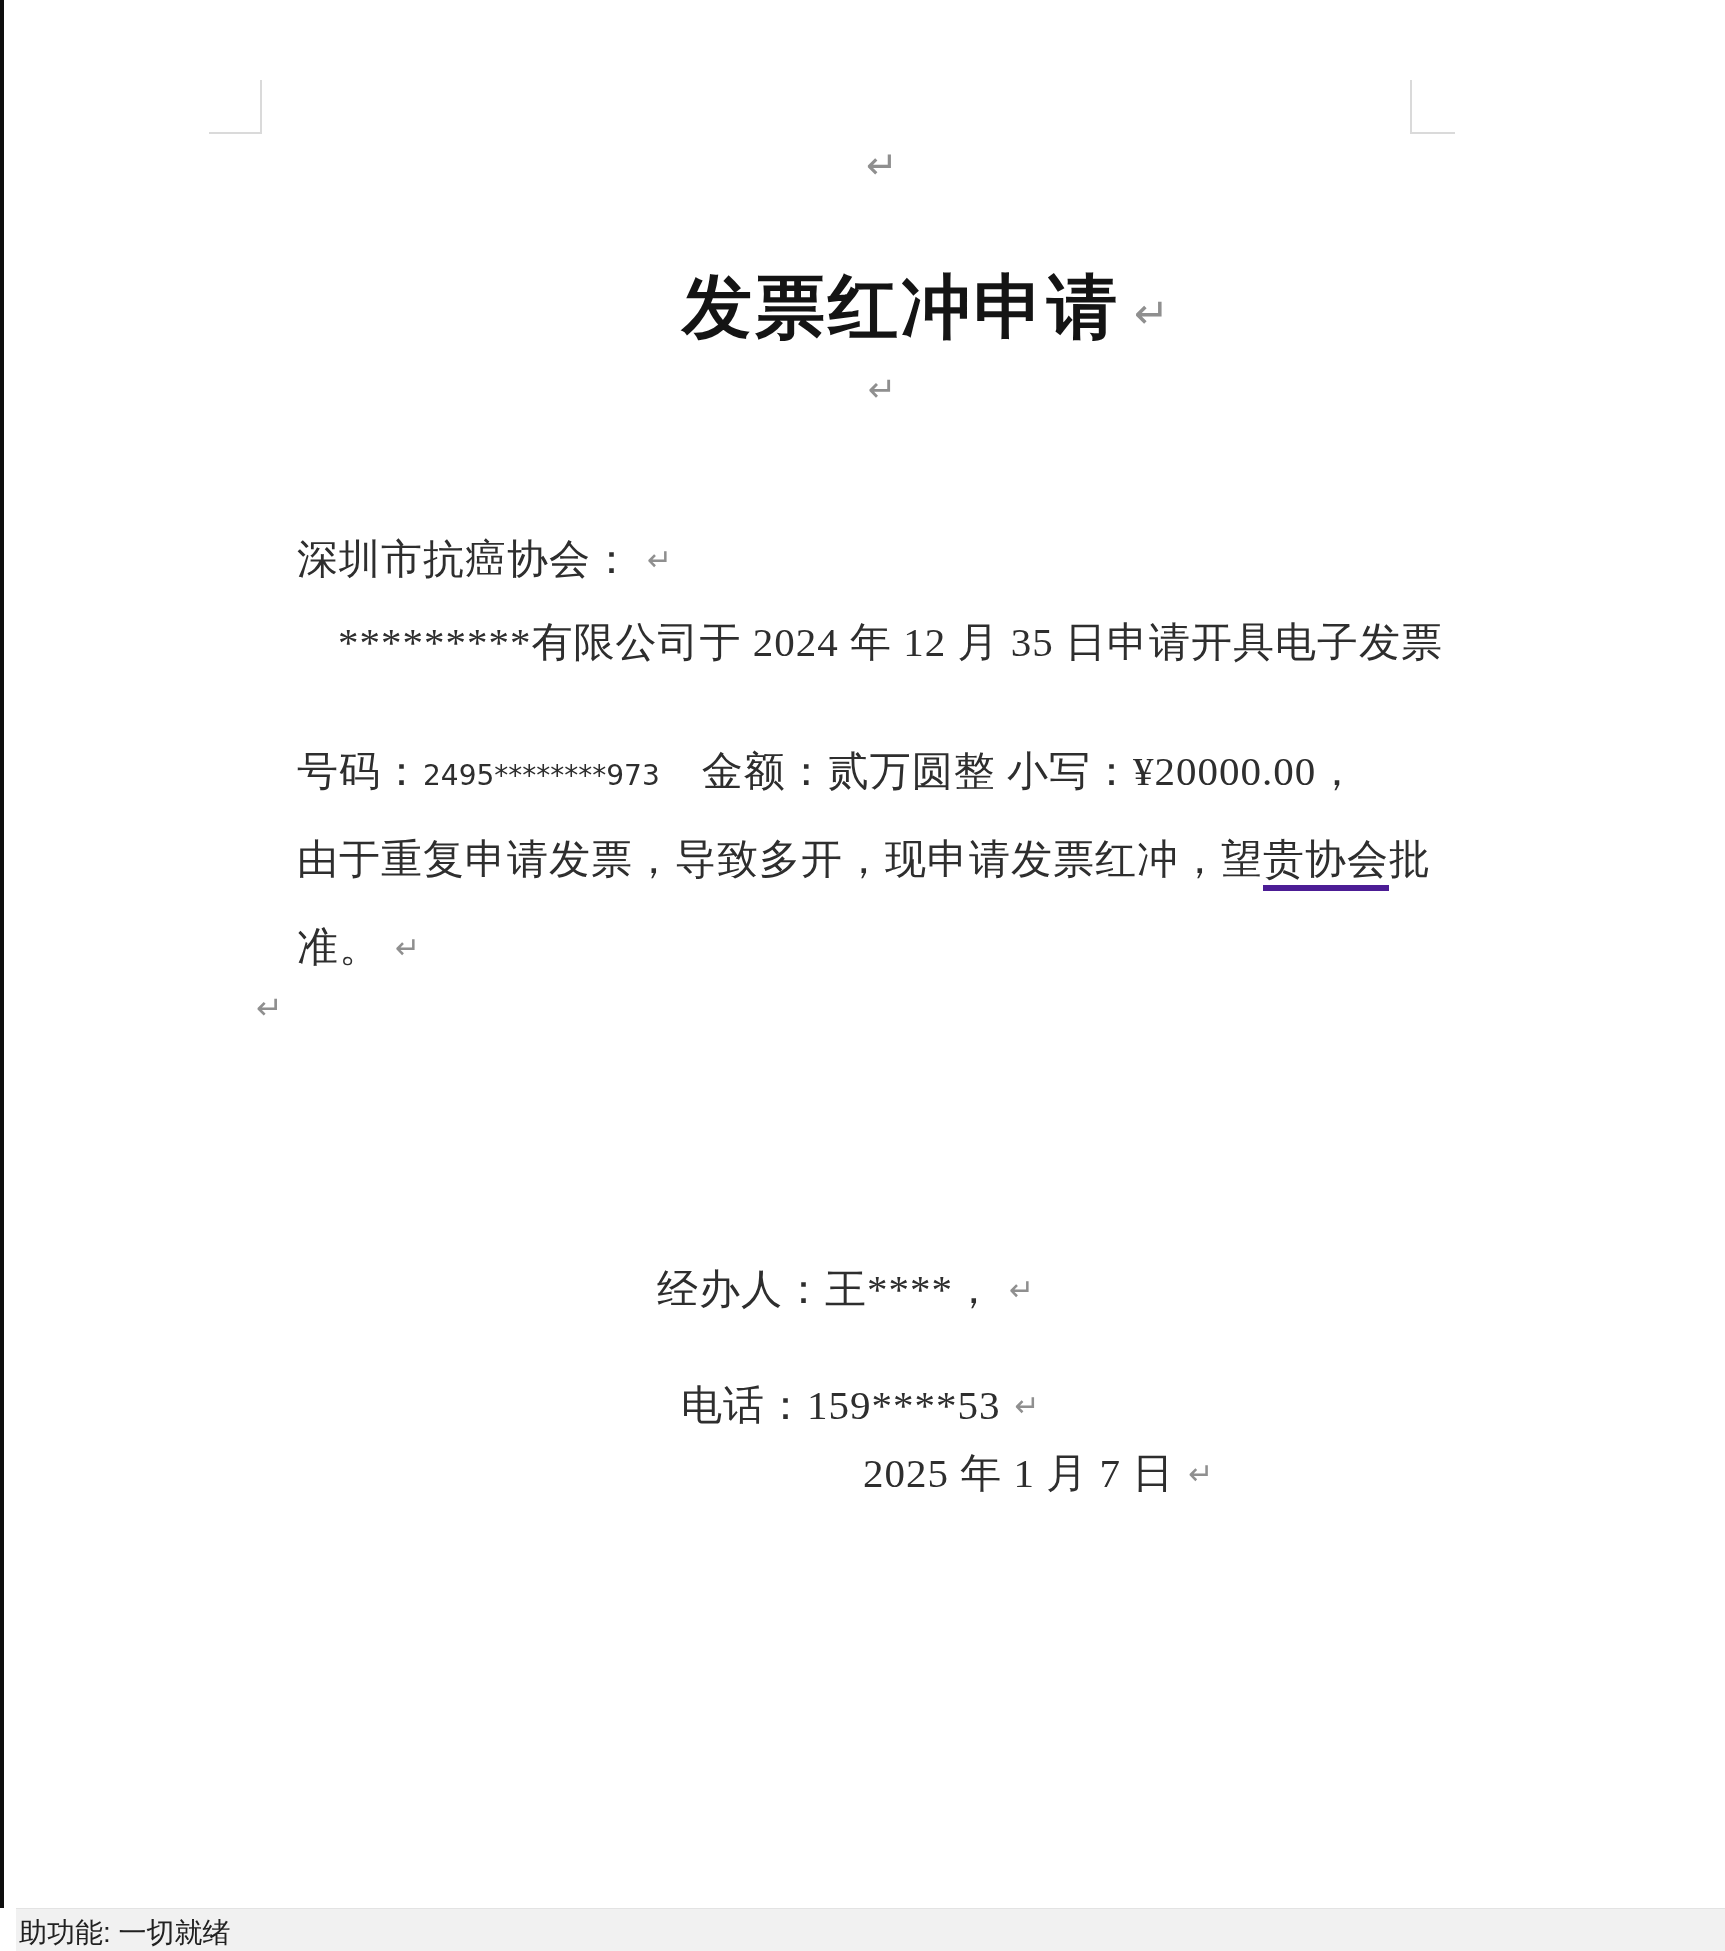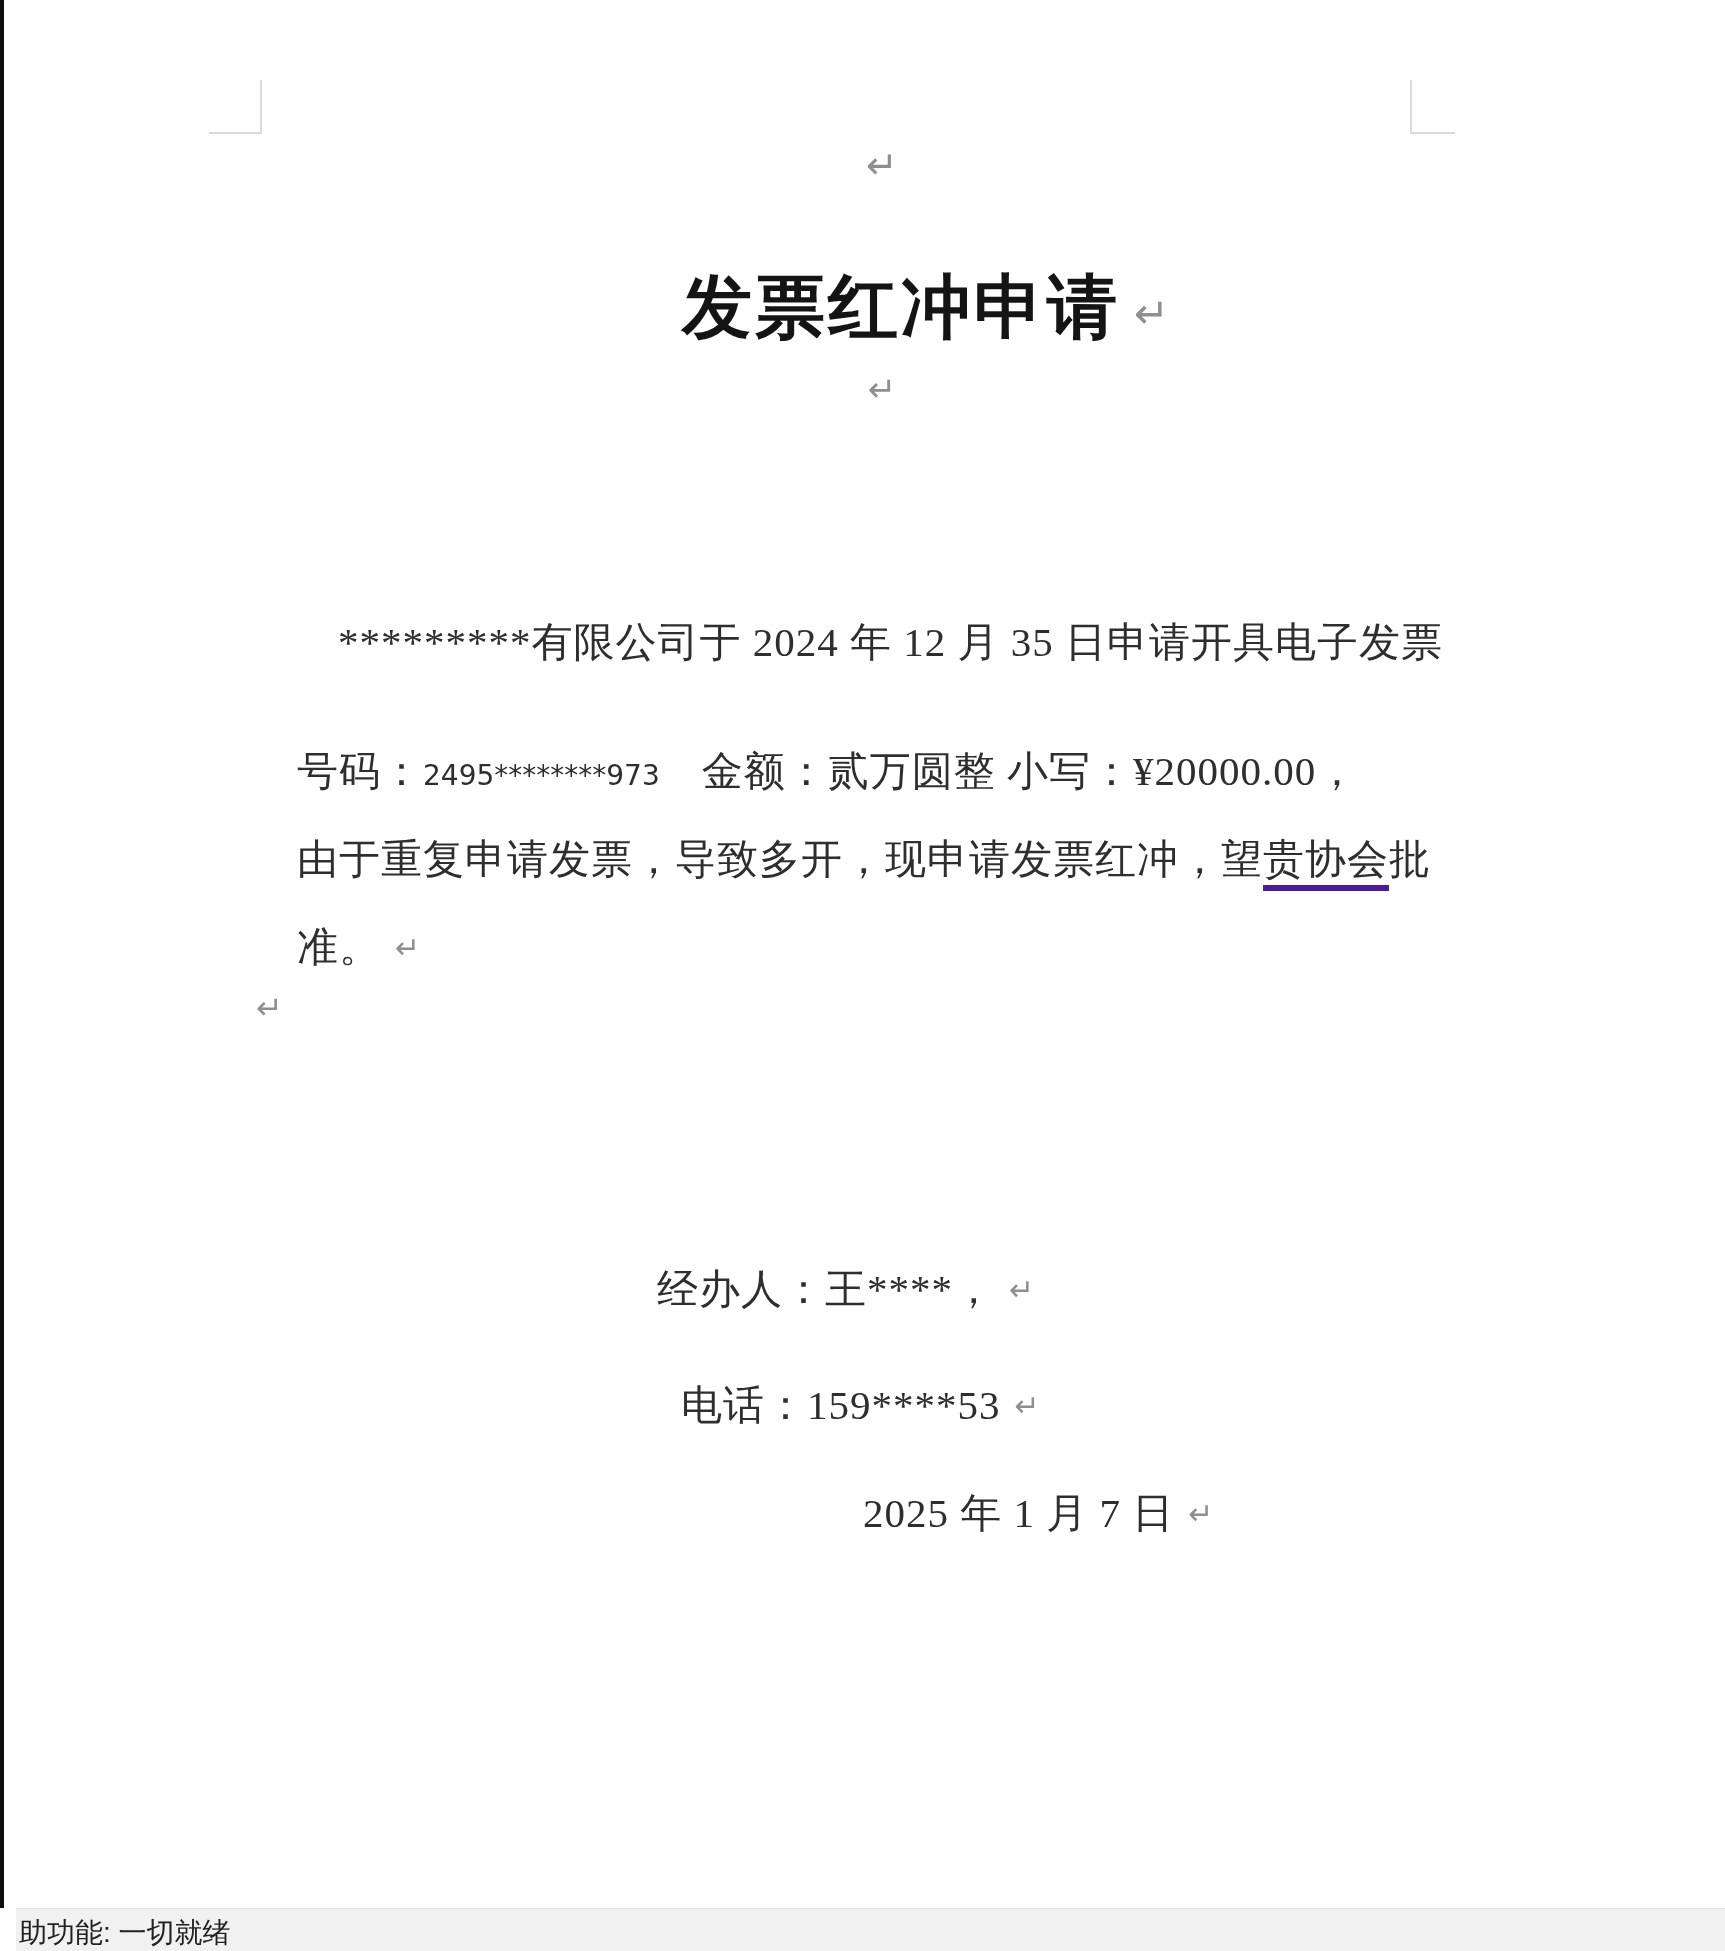--- a/index.html
+++ b/index.html
@@ -34,20 +34,23 @@
   <div class="corner" style="left:1410px;top:132px;width:45px;height:2px;"></div>
 
   <div class="abs pilcrow" style="left:866px;top:146px;font-size:38px;">↵</div>
 
   <div class="abs" style="left:666px;top:256px;">
     <span class="title-text">发票红冲申请</span><span class="pilcrow inline" style="font-size:42px;">↵</span>
   </div>
 
   <div class="abs pilcrow" style="left:868px;top:372px;font-size:34px;">↵</div>
 
+  <div class="abs cjk" style="left:252px;top:498px;">
+    <span>深圳市抗癌协会：</span><span class="pilcrow inline">↵</span>
+  </div>
 
   <div class="abs cjk" style="left:338px;top:622px;">*********有限公司于 2024 年 12 月 35 日申请开具电子发票</div>
 
   <div class="abs cjk" style="left:252px;top:710px;">
     <span>号码：</span><span class="num-sans">2495********973</span><span>　金额：贰万圆整 小写：¥20000.00，</span>
   </div>
 
   <div class="abs cjk" style="left:252px;top:798px;">
     <span>由于重复申请发票，导致多开，现申请发票红冲，望</span><span class="u-blue">贵协会</span><span>批</span>
   </div>
@@ -60,21 +63,21 @@
 
 
   <div class="abs cjk" style="left:612px;top:1228px;">
     <span>经办人：王****，</span><span class="pilcrow inline">↵</span>
   </div>
 
   <div class="abs cjk" style="left:636px;top:1344px;">
     <span>电话：159****53</span><span class="pilcrow inline">↵</span>
   </div>
 
-  <div class="abs cjk" style="left:818px;top:1452px;text-align:center;">
+  <div class="abs cjk" style="left:818px;top:1412px;text-align:center;">
     <span>2025 年 1 月 7 日</span><span class="pilcrow inline">↵</span>
   </div>
 
   <div class="status-bar">
     <span class="status-text">助功能: 一切就绪</span>
   </div>
 
 </div>
 
 </body></html>

